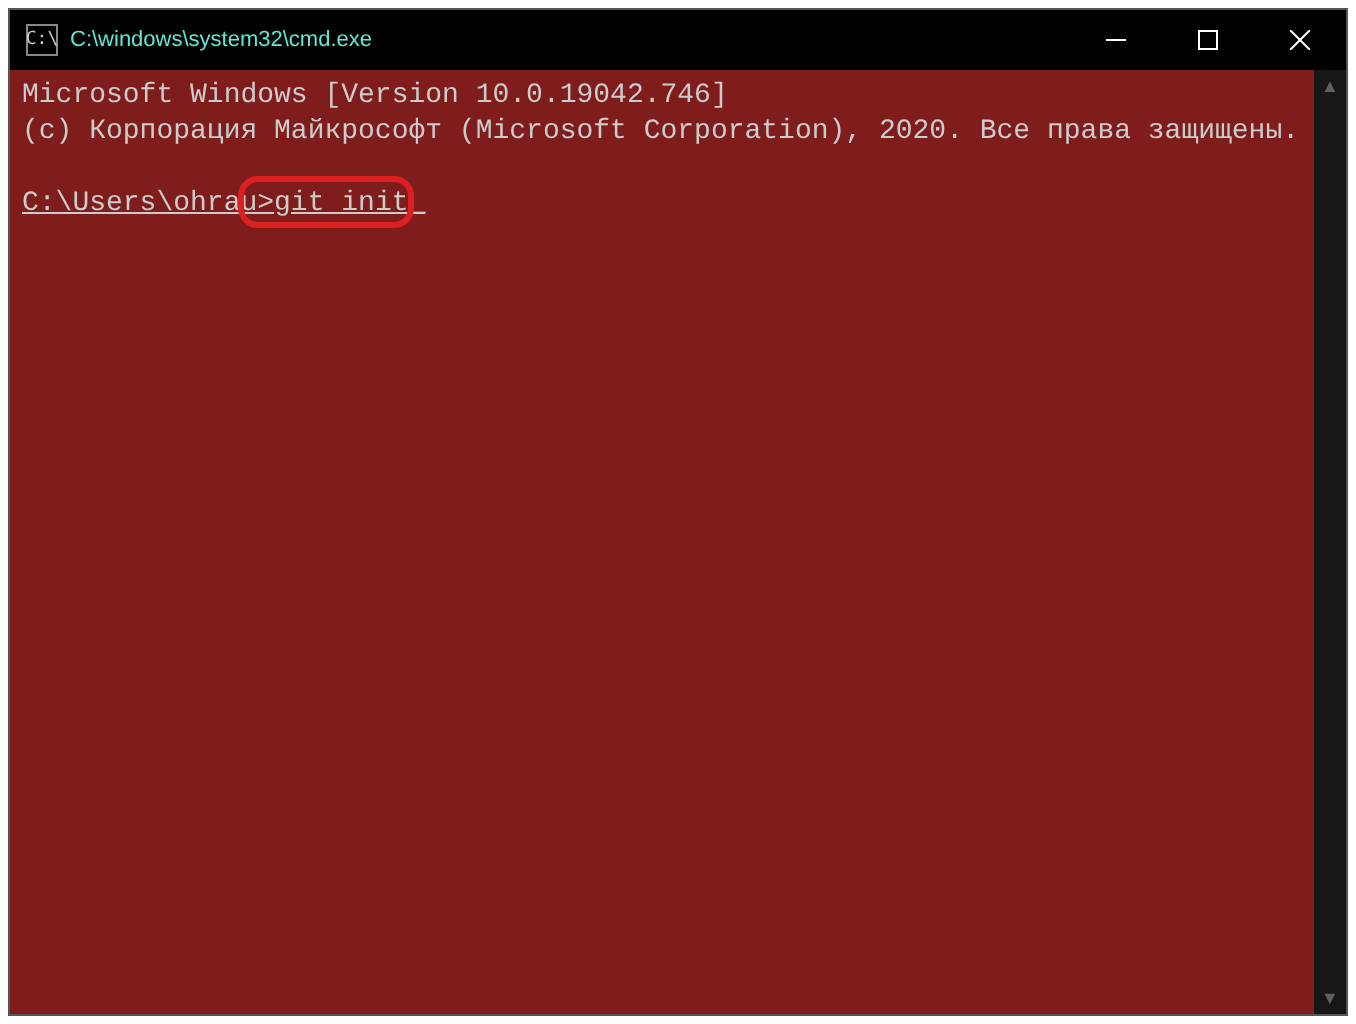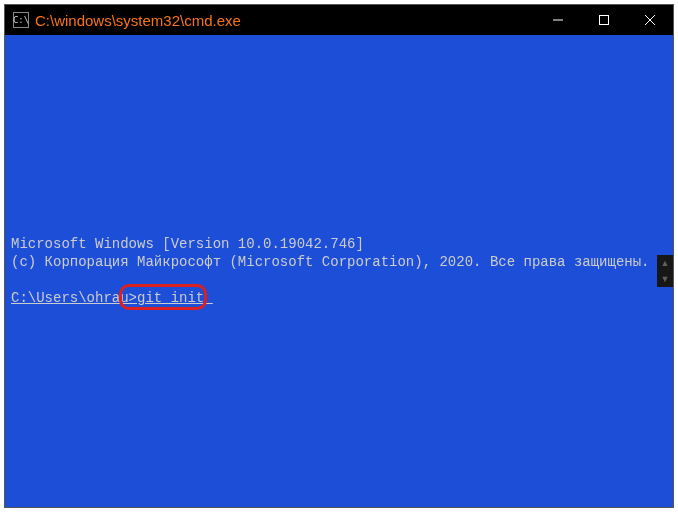--- a/index.html
+++ b/index.html
@@ -40,45 +40,44 @@
       border: 1px solid #888;
       display: flex;
       align-items: center;
       justify-content: center;
       font-size: 9px;
       font-family: Consolas, monospace;
       color: #ccc;
     }
     .title-text {
       flex: 1;
-      font-size: 15px;
-      color: #f97316;
+      font-size: 11px;
+      color: #5eead4;
     }
     .title-buttons {
       display: flex;
       height: 100%;
     }
     .title-button {
       width: 46px;
       height: 30px;
       display: flex;
       align-items: center;
       justify-content: center;
       color: #ffffff;
     }
     .title-button svg {
       width: 10px;
       height: 10px;
     }
     .terminal-body {
       flex: 1;
       display: flex;
-      background: #1d4ed8;
+      background: #7f1d1d;
       position: relative;
-      align-items: center;
     }
     .terminal-content {
       flex: 1;
       padding: 4px 6px;
       font-family: Consolas, "Courier New", monospace;
       font-size: 14px;
       line-height: 18px;
       color: #cccccc;
       white-space: pre;
       overflow: hidden;

